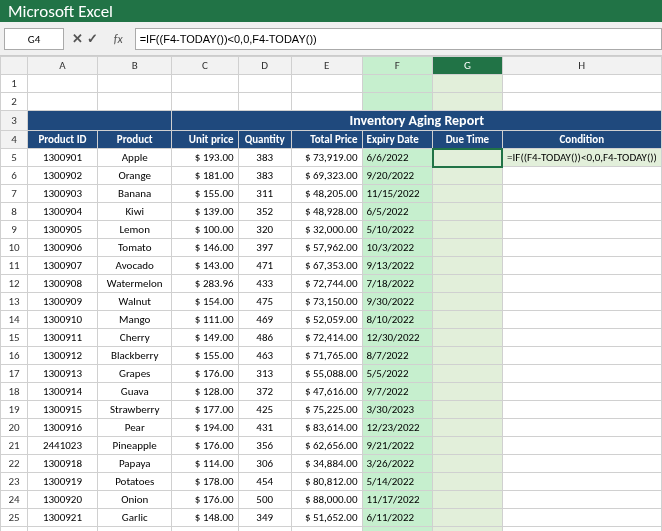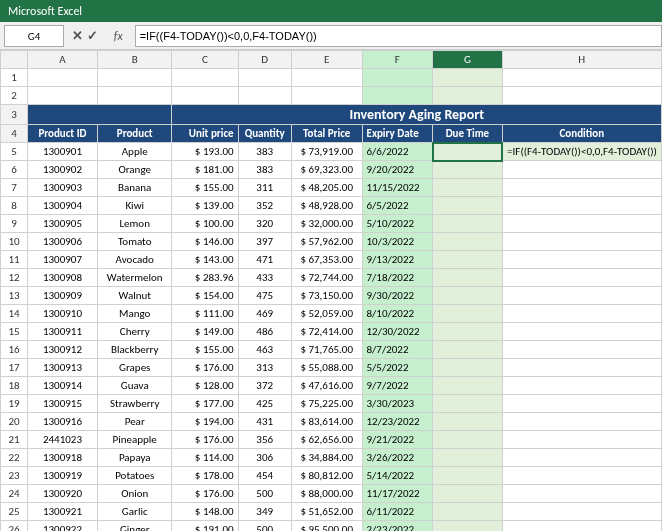--- a/index.html
+++ b/index.html
@@ -2,24 +2,24 @@
 <html><head>
   <meta charset="utf-8">
   <style>
     * { margin: 0; padding: 0; box-sizing: border-box; }
     body { font-family: Calibri, Arial, sans-serif; font-size: 12px; background: #fff; }
 
     .excel-wrapper { width: 662px; height: 531px; overflow: hidden; display: flex; flex-direction: column; }
 
     
     .title-bar { height: 22px; background: #217346; display: flex; align-items: center; padding: 0 8px; }
-    .title-bar-text { color: white; font-size: 12px; }
-
-    
-    .formula-bar { height: 28px; display: flex; align-items: center; background: #f0f0f0; border-bottom: 1px solid #ccc; }
+    .title-bar-text { color: white; font-size: 17px; }
+
+    
+    .formula-bar { height: 34px; display: flex; align-items: center; background: #f0f0f0; border-bottom: 1px solid #ccc; }
     .name-box { width: 60px; height: 22px; border: 1px solid #aaa; text-align: center; font-size: 11px; line-height: 22px; margin: 0 4px; background: white; }
     .formula-bar-icons { display: flex; align-items: center; gap: 4px; margin: 0 4px; font-size: 13px; color: #555; }
     .formula-bar-icons span { cursor: pointer; font-weight: bold; }
     .formula-input { flex: 1; height: 22px; border: 1px solid #aaa; padding: 0 4px; font-size: 11px; background: white; }
     .fx-label { font-size: 12px; font-style: italic; color: #555; margin: 0 12px; }
 
     
     .spreadsheet { flex: 1; overflow: hidden; }
 
     table { border-collapse: collapse; width: 100%; }
@@ -99,21 +99,21 @@
     .highlight-expiry {
       background: #c6efce !important;
     }
     .highlight-g {
       background: #e2efda !important;
     }
     .col-a { width: 72px; text-align: center; }
     .col-b { width: 76px; text-align: center; }
     .col-c { width: 68px; text-align: right; }
     .col-d { width: 54px; text-align: center; }
-    .col-e { width: 72px; text-align: center; }
+    .col-e { width: 72px; text-align: right; }
     .col-f { width: 72px; text-align: left; }
     .col-g { width: 72px; text-align: center; }
     .col-h { width: 86px; }
     .row-num { width: 28px; }
 
     .empty-row td { background: white; height: 18px; }
   </style>
 </head>
 <body>
 

